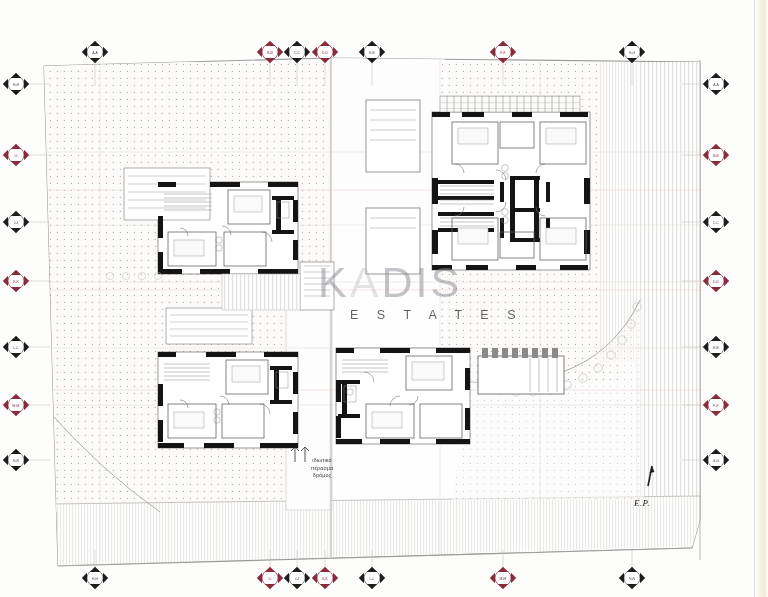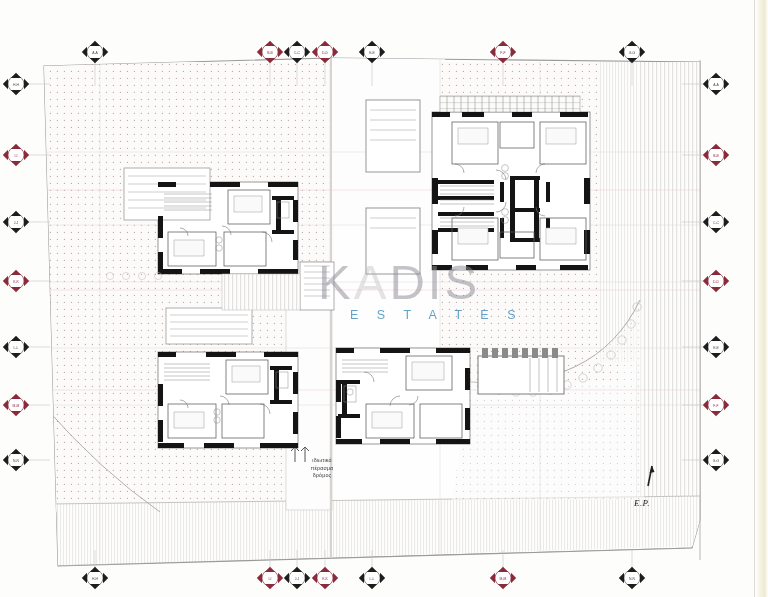--- a/index.html
+++ b/index.html
@@ -48,34 +48,34 @@
   .watermark {
     position: absolute;
     left: 318px;
     top: 260px;
     width: 200px;
     pointer-events: none;
     user-select: none;
   }
   .wm-main {
     font-family: "Liberation Sans", sans-serif;
-    font-size: 49px;
+    font-size: 43px;
     letter-spacing: 3px;
     color: #8d8d96;
     opacity: .52;
     line-height: 44px;
     font-weight: 400;
     white-space: nowrap;
   }
   .wm-main .dim { color: #b9b9c2; opacity: .75; }
   .wm-sub {
     font-family: "Liberation Sans", sans-serif;
     font-size: 12.5px;
     letter-spacing: 7.5px;
-    color: #0369a1;
+    color: #000000;
     opacity: .62;
     margin-top: 4px;
     margin-left: 32px;
     white-space: nowrap;
   }
 
   
   .note-greek {
     position: absolute;
     left: 299px;

